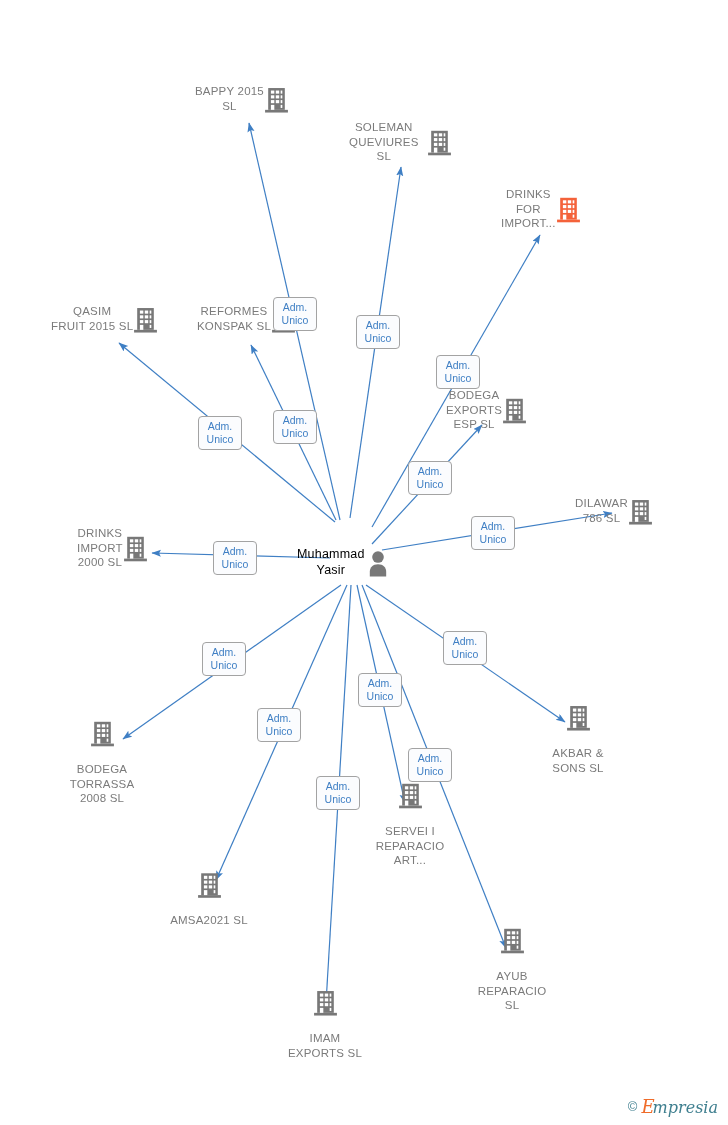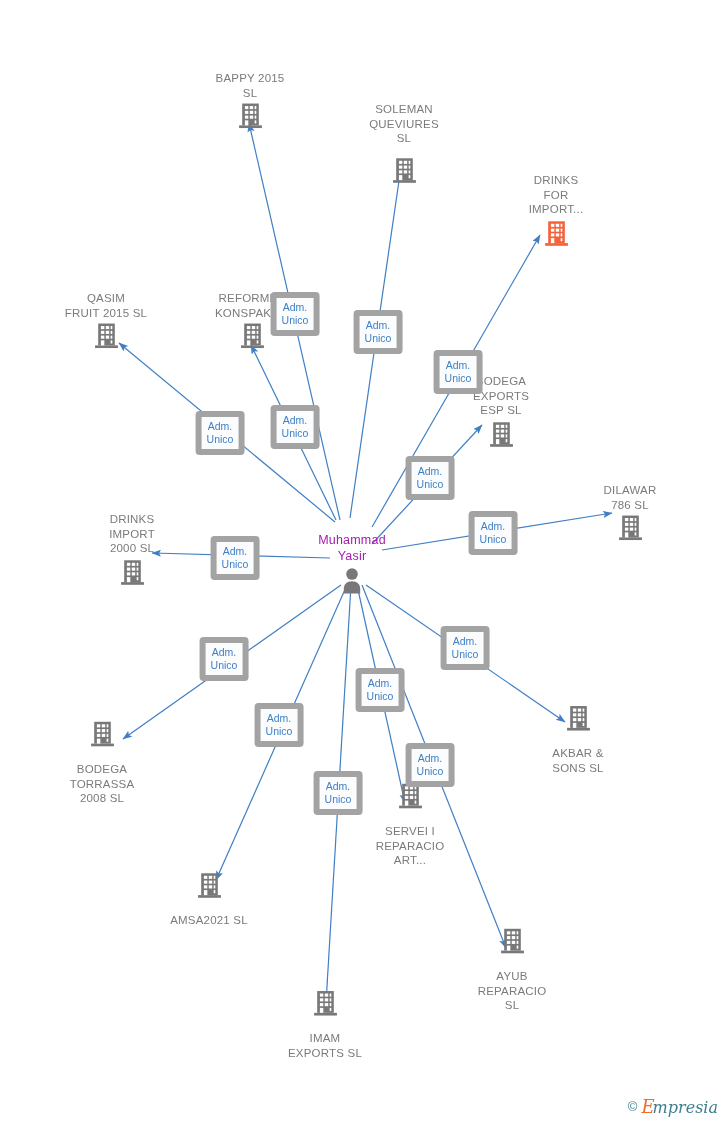--- a/index.html
+++ b/index.html
@@ -22,54 +22,54 @@
     position: absolute;
     left: 0;
     top: 0;
     width: 728px;
     height: 1125px;
   }
   .node {
     position: absolute;
     transform: translate(-50%, -50%);
     display: flex;
-    flex-direction: column;
+    flex-direction: row;
     align-items: center;
     width: 110px;
   }
   .node-label {
     font-size: 11.5px;
     line-height: 14.5px;
     color: #7b7b7b;
     text-align: center;
     letter-spacing: 0.2px;
     white-space: pre-line;
   }
   .node-label.person {
     font-size: 12.5px;
     line-height: 16px;
-    color: #a21caf;
+    color: #000000;
   }
   .node-icon {
     display: block;
   }
   .node.label-below {
     flex-direction: column-reverse;
   }
   .node.label-below .node-label {
     margin-top: 14px;
   }
   .node.label-above .node-label {
     margin-bottom: 3px;
   }
   .edge-label {
     position: absolute;
     transform: translate(-50%, -50%);
     box-sizing: border-box;
-    border: 6px solid #a3a3a3;
+    border: 1px solid #a3a3a3;
     border-radius: 4px;
     background: #fbfcfe;
     color: #3f7fc4;
     font-size: 10.5px;
     line-height: 13px;
     padding: 3px 5px 3px 5px;
     text-align: center;
     white-space: pre-line;
     min-width: 44px;
   }

